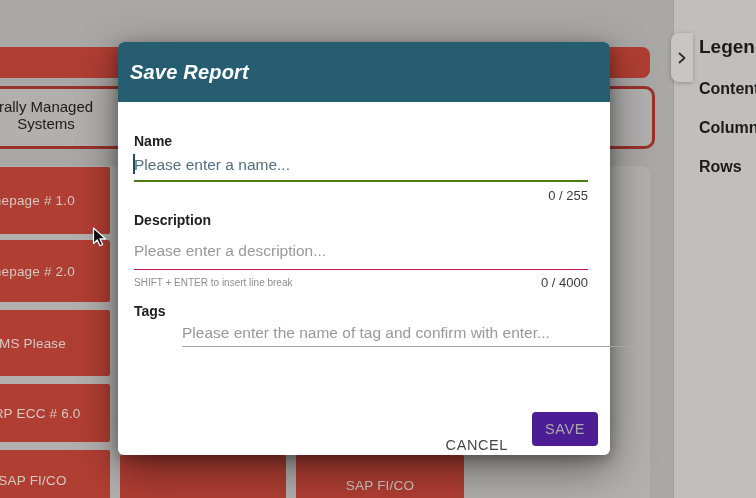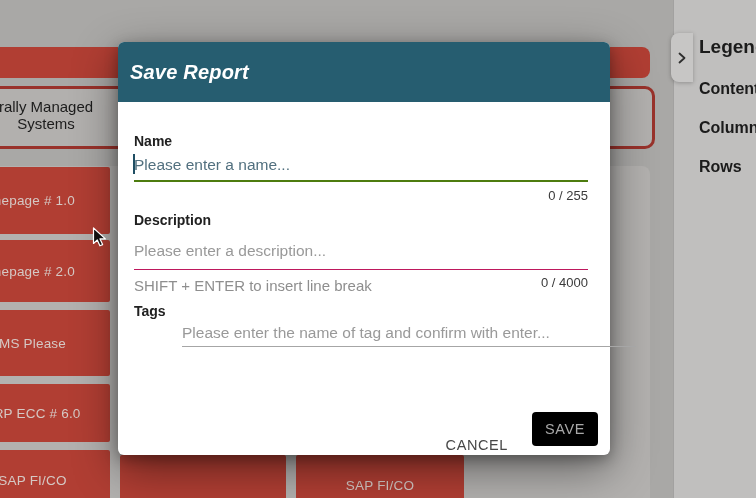--- a/index.html
+++ b/index.html
@@ -75,31 +75,31 @@
   }
   .in-name{top:108px;height:32px;border-bottom:2px solid #4d7c0f;}
   .in-name::placeholder{color:#52707f;opacity:1;}
   .in-desc{top:190px;height:38px;border-bottom:1px solid #be185d;}
   .in-desc::placeholder{color:#999999;opacity:1;}
   .in-tags{top:277px;height:28px;border-bottom:1px solid #a6a6a6;margin-left:48px;}
   .in-tags::placeholder{color:#999999;opacity:1;}
   .caret{position:absolute;left:15px;top:112px;width:2px;height:20px;background:#1f4e63;}
   .counter{position:absolute;right:22px;font-size:13px;color:#3a3a3a;}
   .cnt-name{top:146px;} .cnt-desc{top:233px;}
-  .hint{position:absolute;left:16px;top:235px;font-size:15px;color:#8e8e8e;}
+  .hint{position:absolute;left:16px;top:235px;font-size:10px;color:#8e8e8e;}
   .btn-row{
     position:absolute;right:12px;top:369px;height:36px;
     display:flex;align-items:center;gap:10px;
   }
   .btn{
     font-family:"Liberation Sans",sans-serif;font-size:14.5px;
     letter-spacing:.6px;border:none;cursor:pointer;border-radius:4px;
   }
   .btn-cancel{background:transparent;color:#474747;padding:8px 14px;margin-top:32px;}
-  .btn-save{background:#000000;color:#a8a8a8;padding:9px 13px;cursor:default;}
+  .btn-save{background:#4c1d95;color:#a8a8a8;padding:9px 13px;cursor:default;}
   
   .cursor{position:absolute;left:92px;top:227px;z-index:30;}
 </style>
 </head>
 <body>
 
 <div class="stage">
 
   <div class="panel"></div>
   <div class="header-bar"></div>

